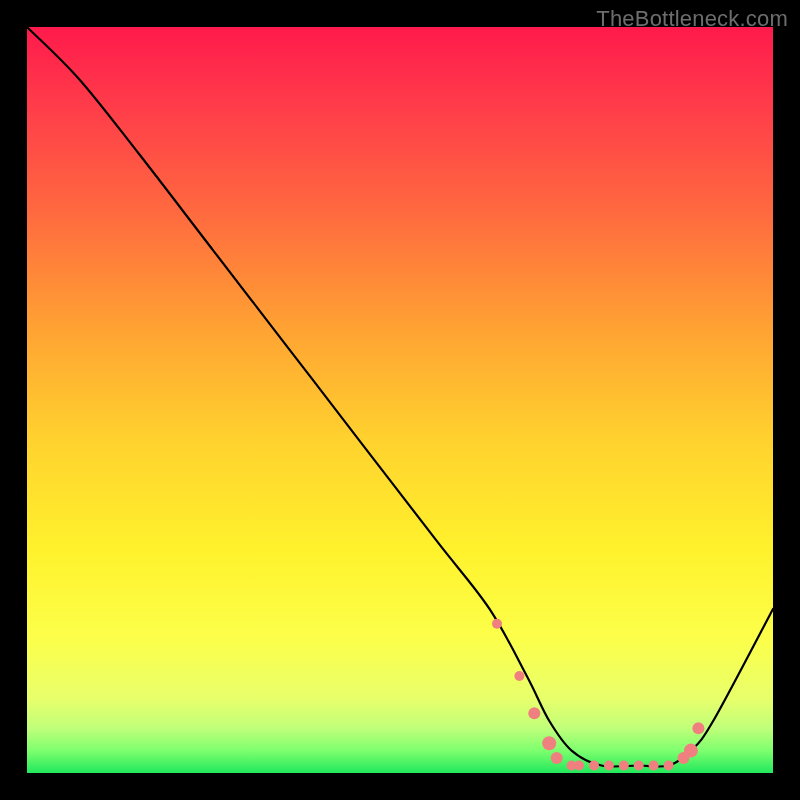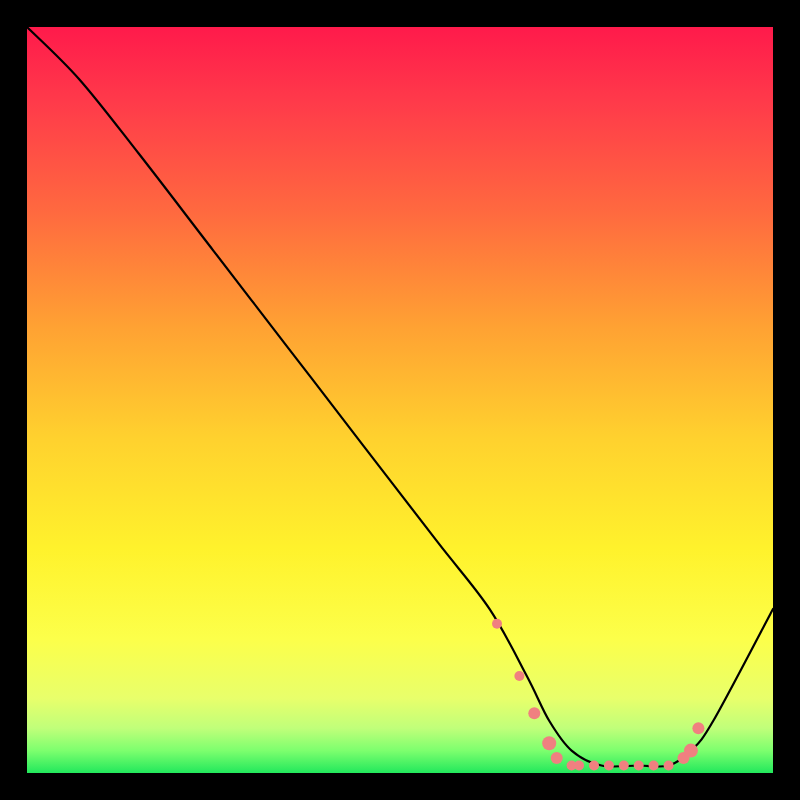--- a/index.html
+++ b/index.html
@@ -80,13 +80,14 @@
         <circle cx="596.8" cy="738.5" r="5" fill="#f08080"></circle>
         <circle cx="611.7" cy="738.5" r="5" fill="#f08080"></circle>
         <circle cx="626.6" cy="738.5" r="5" fill="#f08080"></circle>
         <circle cx="641.6" cy="738.5" r="5" fill="#f08080"></circle>
         <circle cx="656.5" cy="731.1" r="6" fill="#f08080"></circle>
         <circle cx="663.9" cy="723.6" r="7" fill="#f08080"></circle>
         <circle cx="671.4" cy="701.2" r="6" fill="#f08080"></circle>
       </g>
   </svg>
 
+  <div class="watermark">TheBottleneck.com</div>
 </div>
 
 </body></html>

